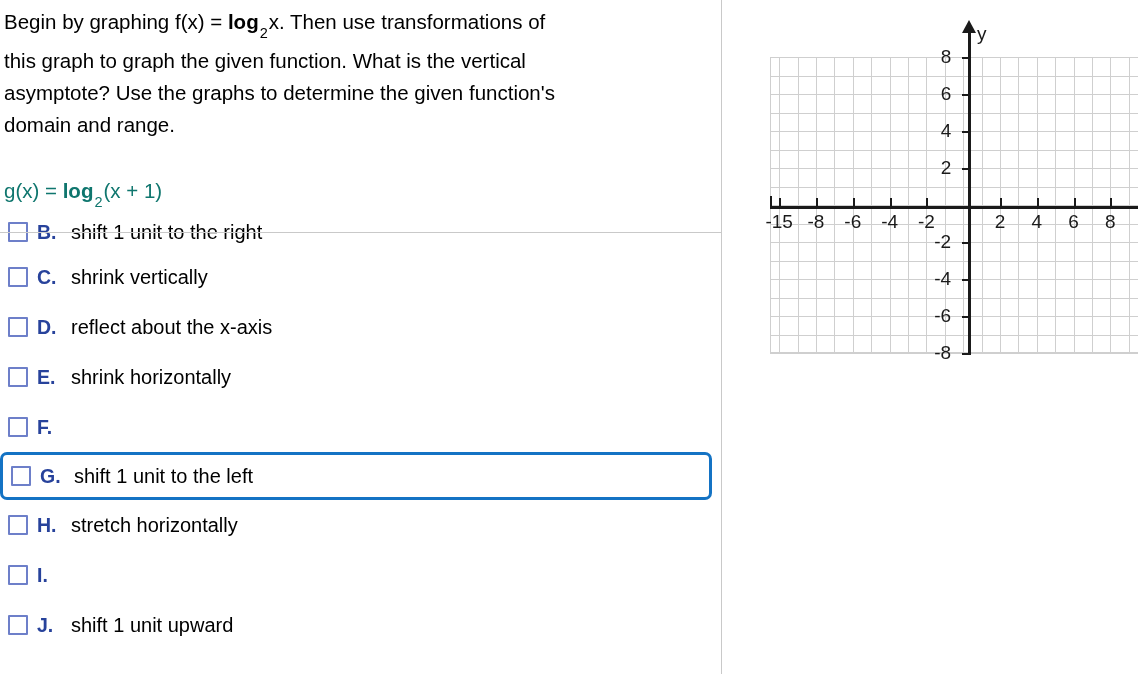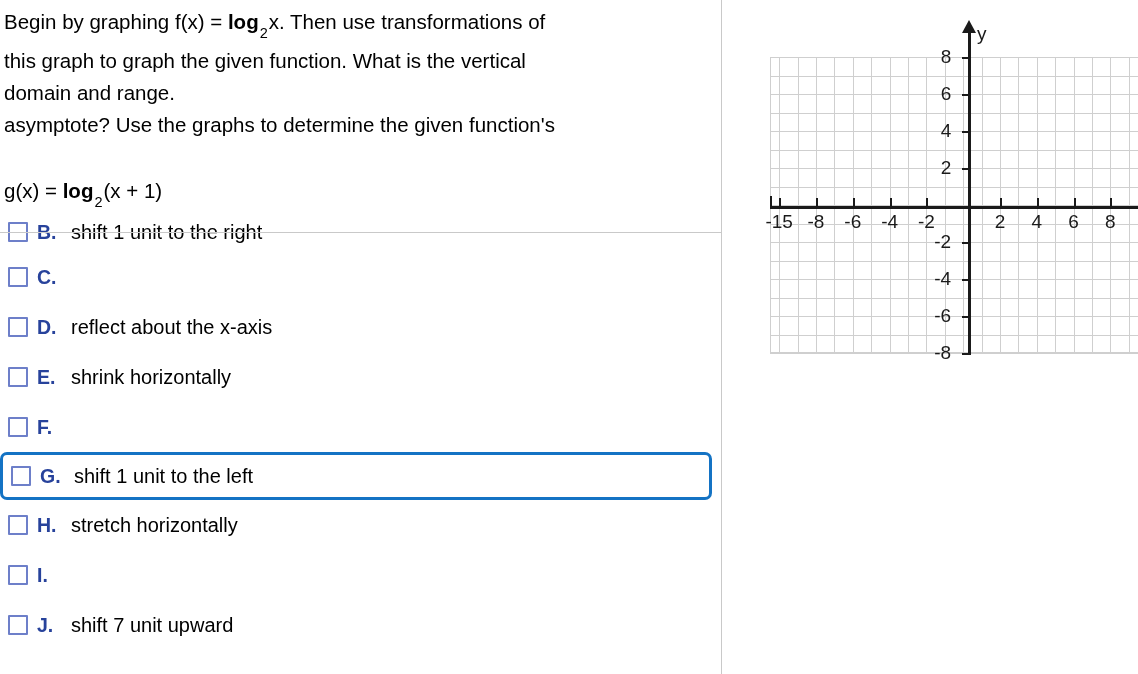--- a/index.html
+++ b/index.html
@@ -31,21 +31,21 @@
   }
   .question .ln { display: block; white-space: nowrap; }
   .bold { font-weight: bold; }
   .sub {
     font-size: 14.5px; vertical-align: sub; position: relative; top: 4px;
     padding-left: 1px; padding-right: 1px;
   }
 
   .gfunc {
     position: absolute; left: 4px; top: 179px;
-    font-size: 20.5px; color: #000000; white-space: nowrap;
+    font-size: 20.5px; color: #0f766e; white-space: nowrap;
   }
 
   .hdivider {
     position: absolute; left: 0; top: 232px;
     width: 722px; height: 1px; background: #c9c9c9;
   }
 
   
   .options {
     position: absolute; left: 0; top: 218px; width: 722px;
@@ -149,41 +149,42 @@
 </head>
 <body>
 
 <div id="root">
 
   <div class="left-panel">
 
     <div class="question">
       <span class="ln"><span>Begin by graphing f(x) = </span><span class="bold">log</span><span class="sub">2</span><span>x. Then use transformations of</span></span>
       <span class="ln">this graph to graph the given function. What is the vertical</span>
+      <span class="ln">asymptote? Use the graphs to determine the given function's</span>
       <span class="ln">domain and range.</span>
-      <span class="ln">asymptote? Use the graphs to determine the given function's</span>
     </div>
 
     <div class="gfunc"><span>g(x) = </span><span class="bold">log</span><span class="sub">2</span><span>(x + 1)</span></div>
 
     <div class="clip-wrap">
       <div class="clip-inner">
         <span class="cbox"></span>
         <span class="opt-letter">B.</span>
         <span class="opt-text">shift 1 unit to the right</span>
       </div>
     </div>
 
     <div class="hdivider"></div>
 
     <div class="options" style="top:252px;">
 
       <div class="opt-row">
         <span class="cbox"></span>
         <span class="opt-letter">C.</span>
+        <span class="opt-text">shrink vertically</span>
       </div>
 
       <div class="opt-row">
         <span class="cbox"></span>
         <span class="opt-letter">D.</span>
         <span class="opt-text">reflect about the x-axis</span>
       </div>
 
       <div class="opt-row">
         <span class="cbox"></span>
@@ -209,21 +210,21 @@
       </div>
 
       <div class="opt-row">
         <span class="cbox"></span>
         <span class="opt-letter">I.</span>
       </div>
 
       <div class="opt-row">
         <span class="cbox"></span>
         <span class="opt-letter">J.</span>
-        <span class="opt-text">shift 7 unit upward</span>
+        <span class="opt-text">shift 1 unit upward</span>
       </div>
 
     </div>
   </div>
 
   <div class="vdivider"></div>
 
   <div class="graph-panel">
     <div class="plot">
       <div class="gridlines" id="gridlines">

